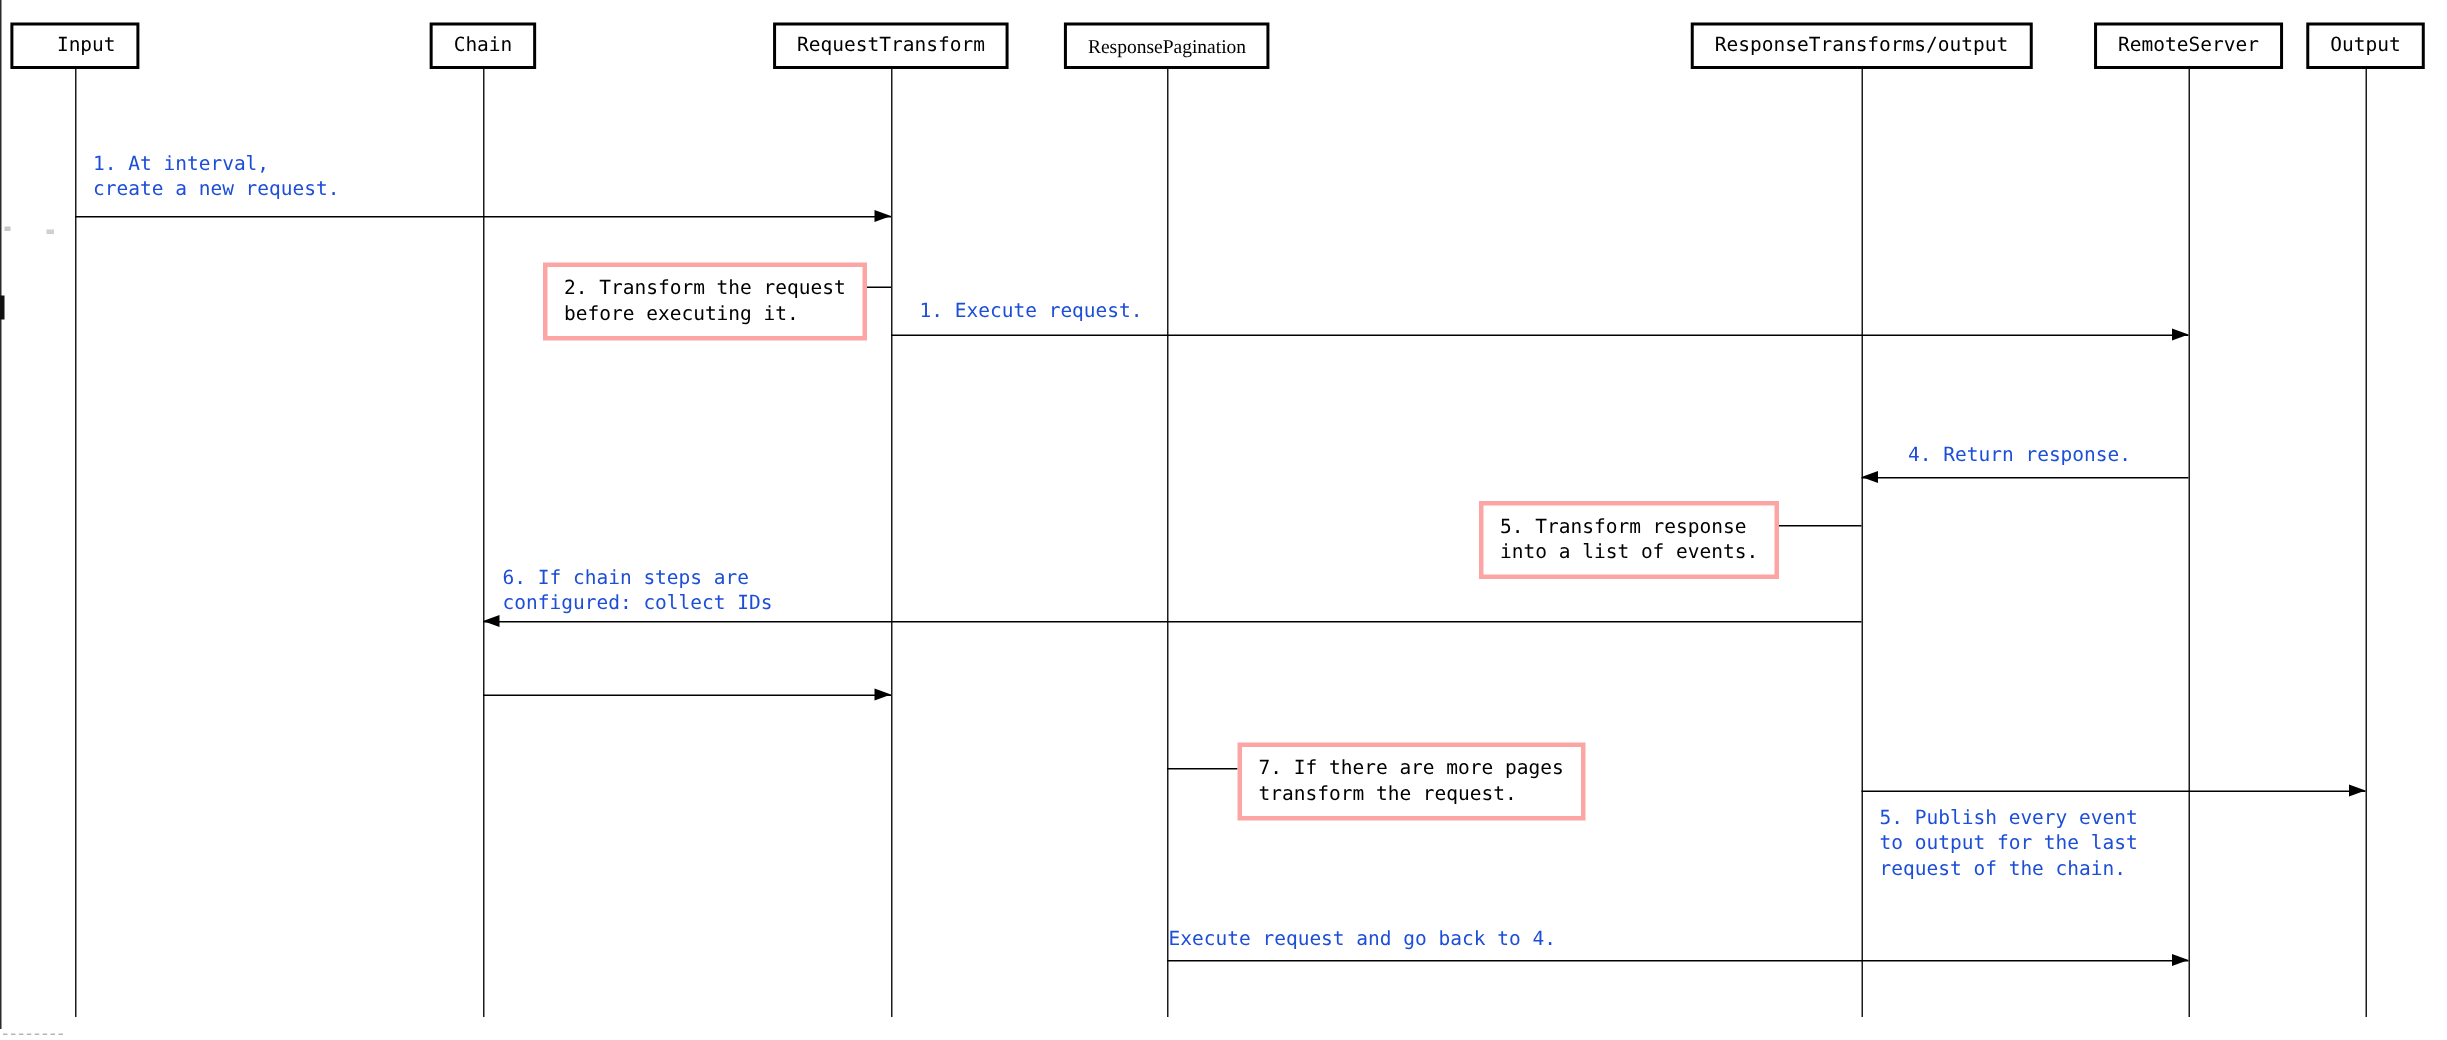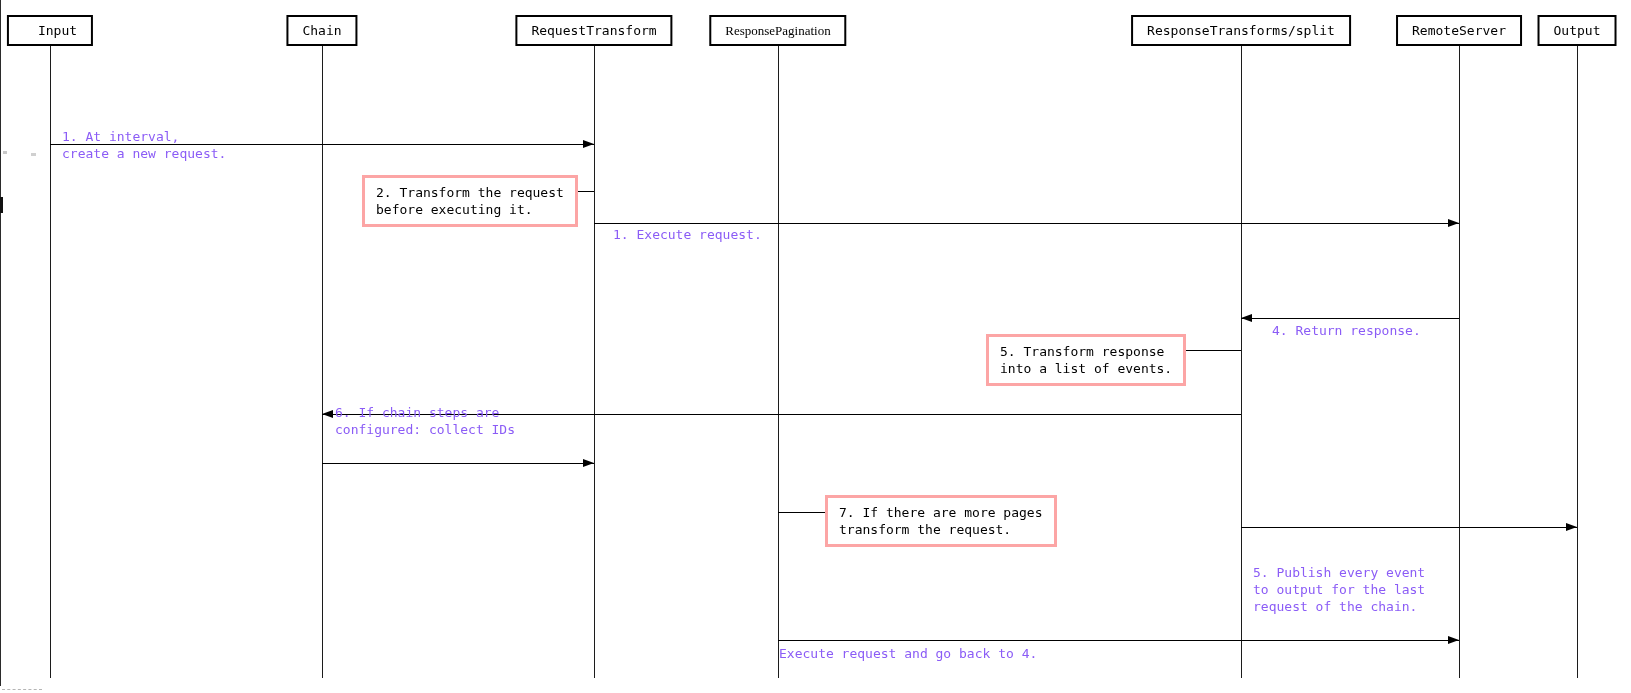--- a/index.html
+++ b/index.html
@@ -39,24 +39,23 @@
     width:0;height:0;
     border-top:4px solid transparent;
     border-bottom:4px solid transparent;
     z-index:2;
   }
   .ah-r{border-left:11px solid #000;}
   .ah-l{border-right:11px solid #000;}
   .mlabel{
     position:absolute;
     font:13px/17px "DejaVu Sans Mono",monospace;
-    color:#8b5cf6;
+    color:#1d4ed8;
     white-space:pre;
     z-index:2;
-    margin-top:27px;
   }
   .note{
     position:absolute;
     border:3px solid #fca5a5;
     background:#fff;
     padding:6px 11px;
     font:13px/17px "DejaVu Sans Mono",monospace;
     color:#000;
     white-space:pre;
     z-index:2;
@@ -74,21 +73,21 @@
   <div class="artifact" style="left:31px;top:153px;width:5px;height:3px;background:#d0d0d0;"></div>
   <div class="artifact" style="left:2px;top:689px;width:40px;height:0;border-top:1px dashed #b5b5b5;"></div>
 <div class="pbox" style="left: 50px; top: 15px; padding-left: 29px;">Input</div>
     <div class="lifeline" style="left: 50px; top: 46px; height: 632px;"></div>
     <div class="pbox" style="left: 322px; top: 15px;">Chain</div>
     <div class="lifeline" style="left: 322px; top: 46px; height: 632px;"></div>
     <div class="pbox" style="left: 594px; top: 15px;">RequestTransform</div>
     <div class="lifeline" style="left: 594px; top: 46px; height: 632px;"></div>
     <div class="pbox" style="left: 778px; top: 15px; font-family: Liberation Serif, serif;">ResponsePagination</div>
     <div class="lifeline" style="left: 778px; top: 46px; height: 632px;"></div>
-    <div class="pbox" style="left: 1241px; top: 15px;">ResponseTransforms/split</div>
+    <div class="pbox" style="left: 1241px; top: 15px;">ResponseTransforms/output</div>
     <div class="lifeline" style="left: 1241px; top: 46px; height: 632px;"></div>
     <div class="pbox" style="left: 1459px; top: 15px;">RemoteServer</div>
     <div class="lifeline" style="left: 1459px; top: 46px; height: 632px;"></div>
     <div class="pbox" style="left: 1577px; top: 15px;">Output</div>
     <div class="lifeline" style="left: 1577px; top: 46px; height: 632px;"></div>
     <div class="mline" style="left: 50px; top: 144px; width: 544px;"></div>
     <div class="ah ah-r" style="left: 583px; top: 140px;"></div>
     <div class="mlabel" style="left: 62px; top: 101px;">1. At interval,
 create a new request.</div>
     <div class="mline" style="left: 382px; top: 191px; width: 212px;"></div>

